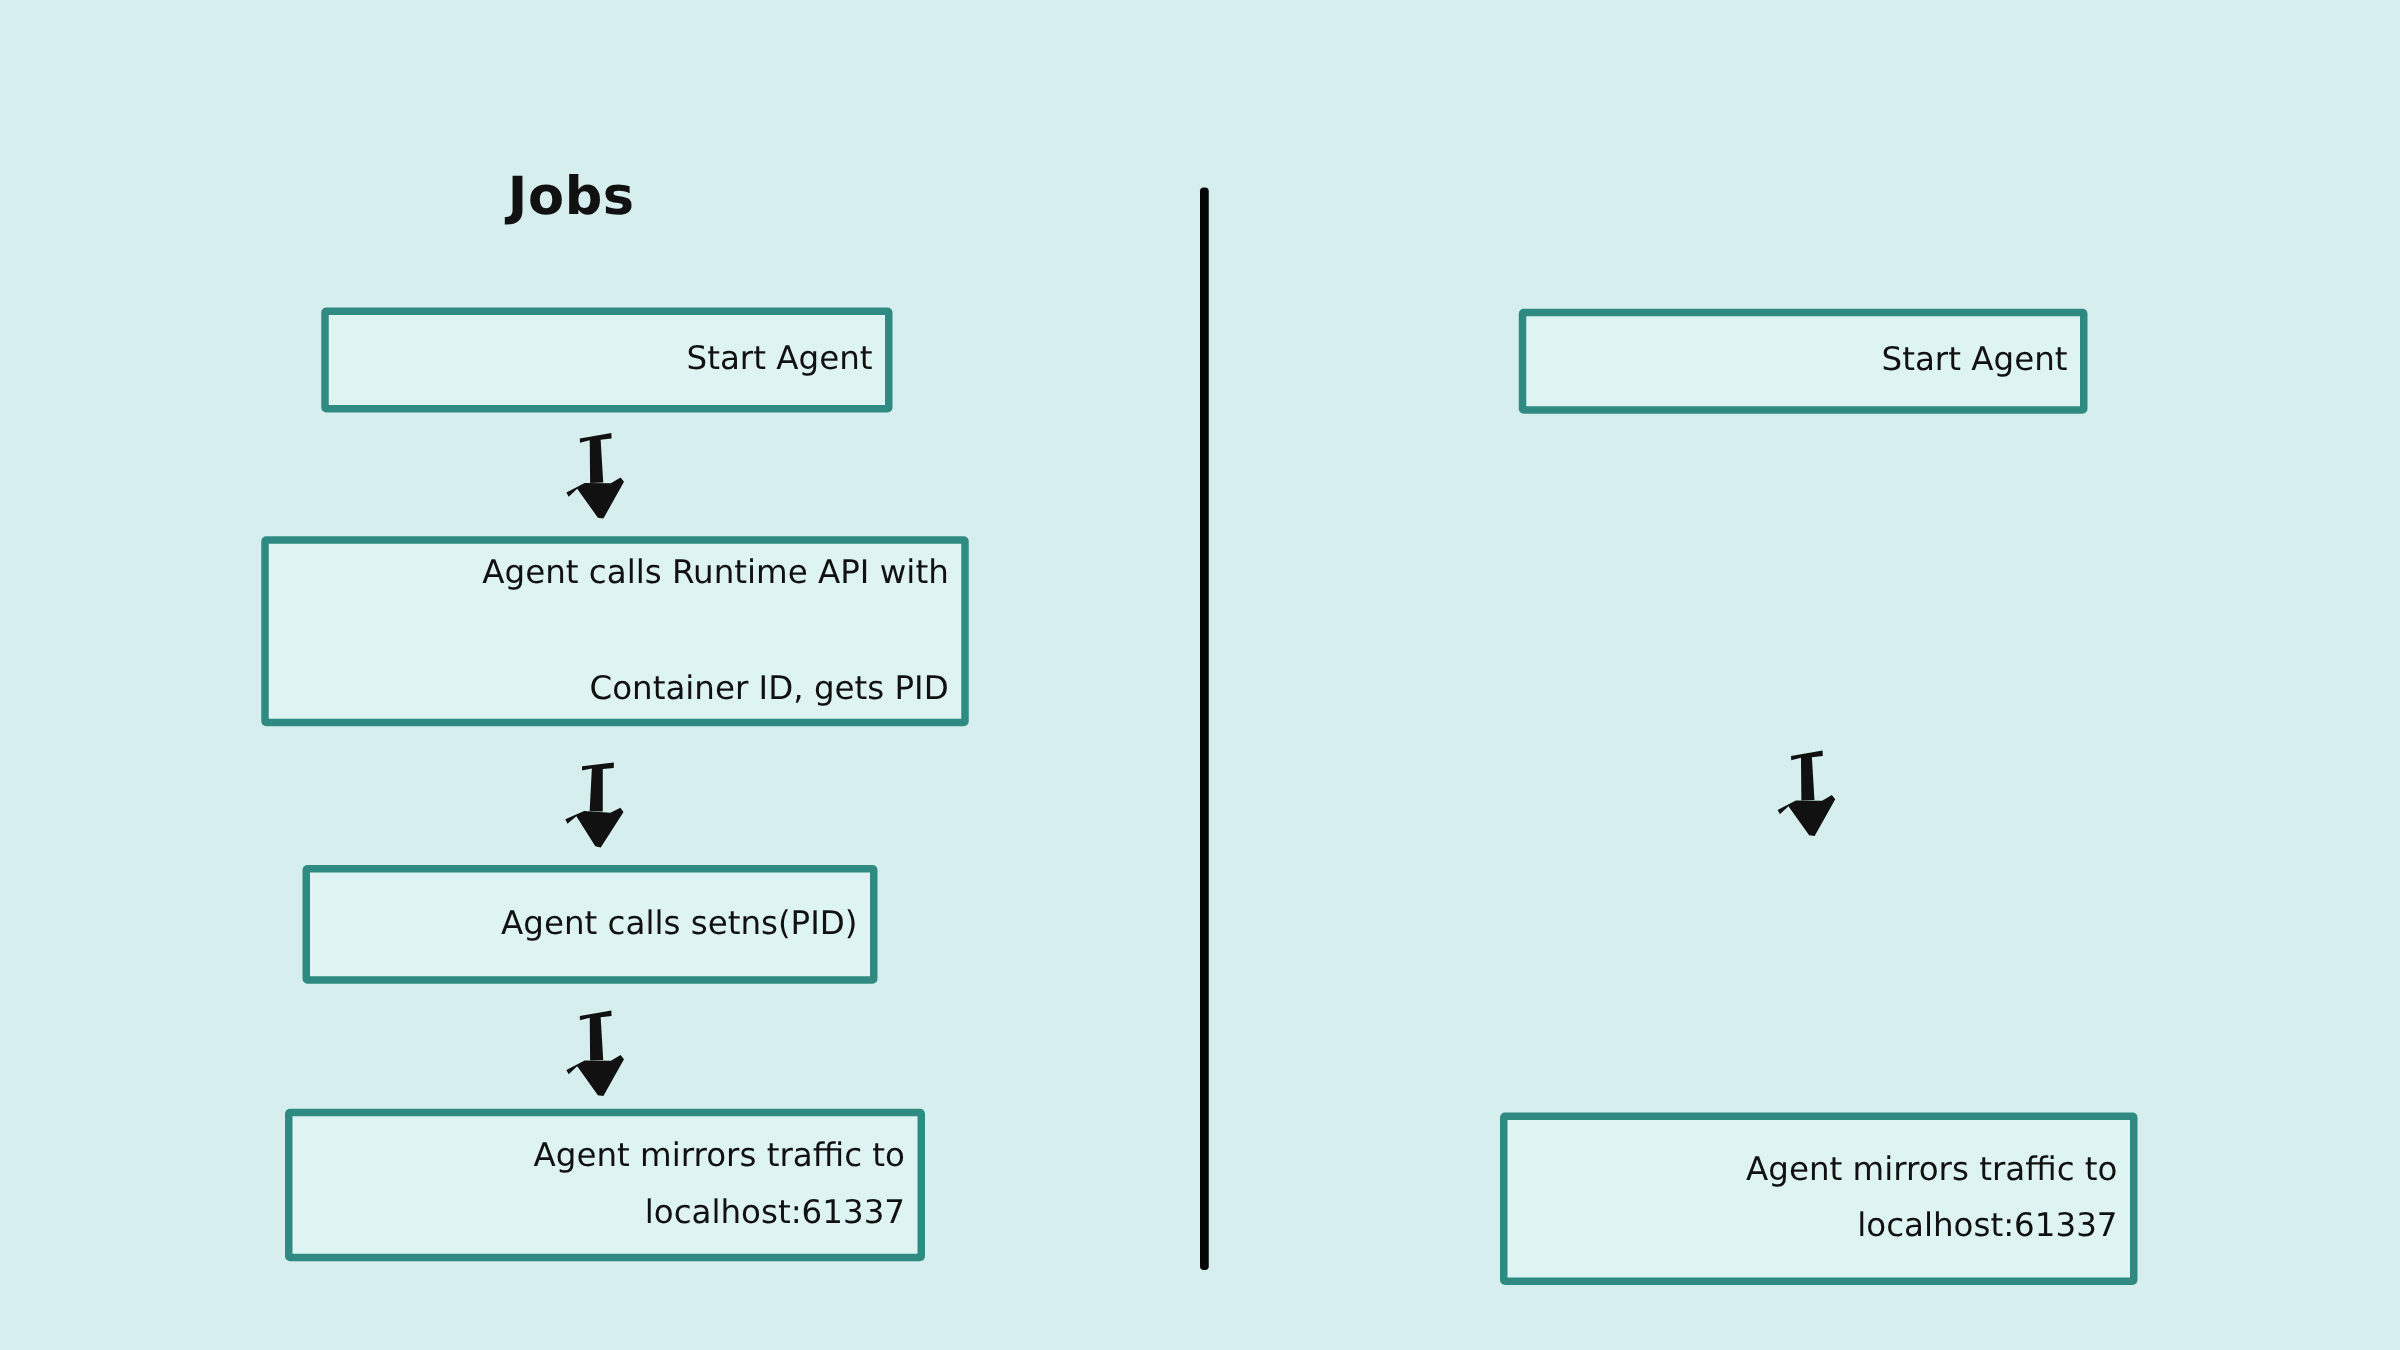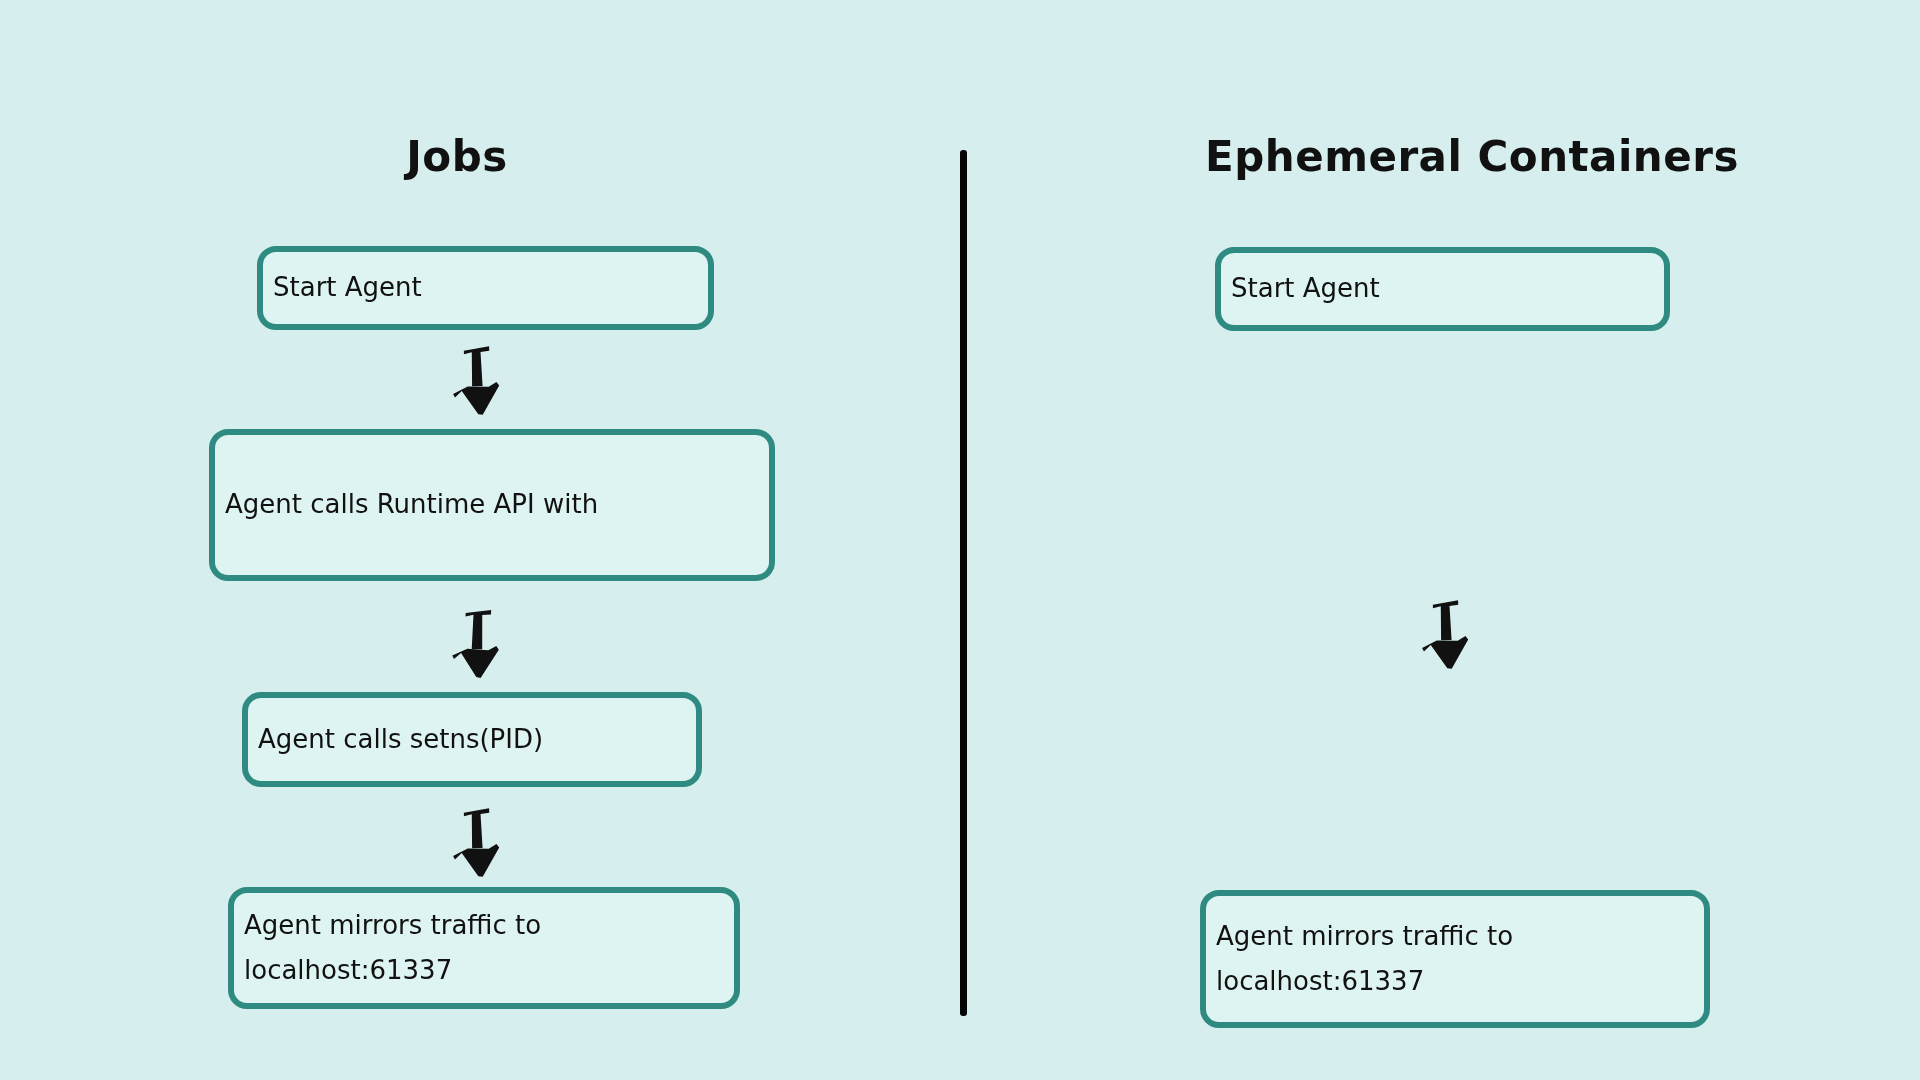--- a/index.html
+++ b/index.html
@@ -32,24 +32,24 @@
   .divider {
     position: absolute;
     background: var(--divider, #050505);
     border-radius: 3px;
   }
   .node {
     position: absolute;
     box-sizing: border-box;
     background: var(--box-fill, #def4f2);
     border: 6px solid var(--box-border, #2f8b81);
-    border-radius: 19px;
+    border-radius: 4px;
     display: flex;
     flex-direction: column;
-    align-items: flex-start;
+    align-items: flex-end;
     justify-content: center;
     text-align: center;
     font-size: 26px;
     line-height: 1.75;
     color: var(--ink, #111111);
     padding: 4px 10px;
   }
   .arrow {
     position: absolute;
     width: 56px;
@@ -60,37 +60,37 @@
   .tilt-l { transform: rotate(-2deg); }
   .tilt-r { transform: rotate(1.5deg); }
 </style>
 </head>
 <body style="--background: #d6efee; --box-fill: #def4f2; --box-border: #2f8b81; --divider: #050505; --ink: #111111;">
 
 <div class="canvas">
 
   <div class="col-title" style="left:257px; top:88px; width:400px;">Jobs</div>
 
-  <div class="col-title" style="left:1205px; top:88px; width:495px;">Ephemeral Containers</div>
 
   <div class="divider" style="left:960px; top:106px; width:7px; height:866px;"></div>
 
   <div class="node" style="left:257px; top:202px; width:457px; height:84px;">
     <div>Start Agent</div>
   </div>
 
   <div class="arrow tilt-l" style="left:450px; top:297px;">
     <svg viewBox="0 0 64 84" aria-hidden="true">
       <path d="M17,8 L46,4 L46,9 L36,10 L37,49 L25,49 L26,10 L17,12 Z"></path>
       <path d="M3,57 L20,49 L44,50 L53,45 L56,49 L36,82 L31,81 L13,54 L5,61 Z"></path>
     </svg>
   </div>
 
   <div class="node" style="left:209px; top:385px; width:566px; height:152px;gap:48px;">
     <div>Agent calls Runtime API with</div>
+    <div>Container ID, gets PID</div>
   </div>
 
   <div class="arrow tilt-r" style="left:450px; top:560px;">
     <svg viewBox="0 0 64 84" aria-hidden="true">
       <path d="M17,8 L46,4 L46,9 L36,10 L37,49 L25,49 L26,10 L17,12 Z"></path>
       <path d="M3,57 L20,49 L44,50 L53,45 L56,49 L36,82 L31,81 L13,54 L5,61 Z"></path>
     </svg>
   </div>
 
   <div class="node" style="left:242px; top:648px; width:460px; height:95px;">

